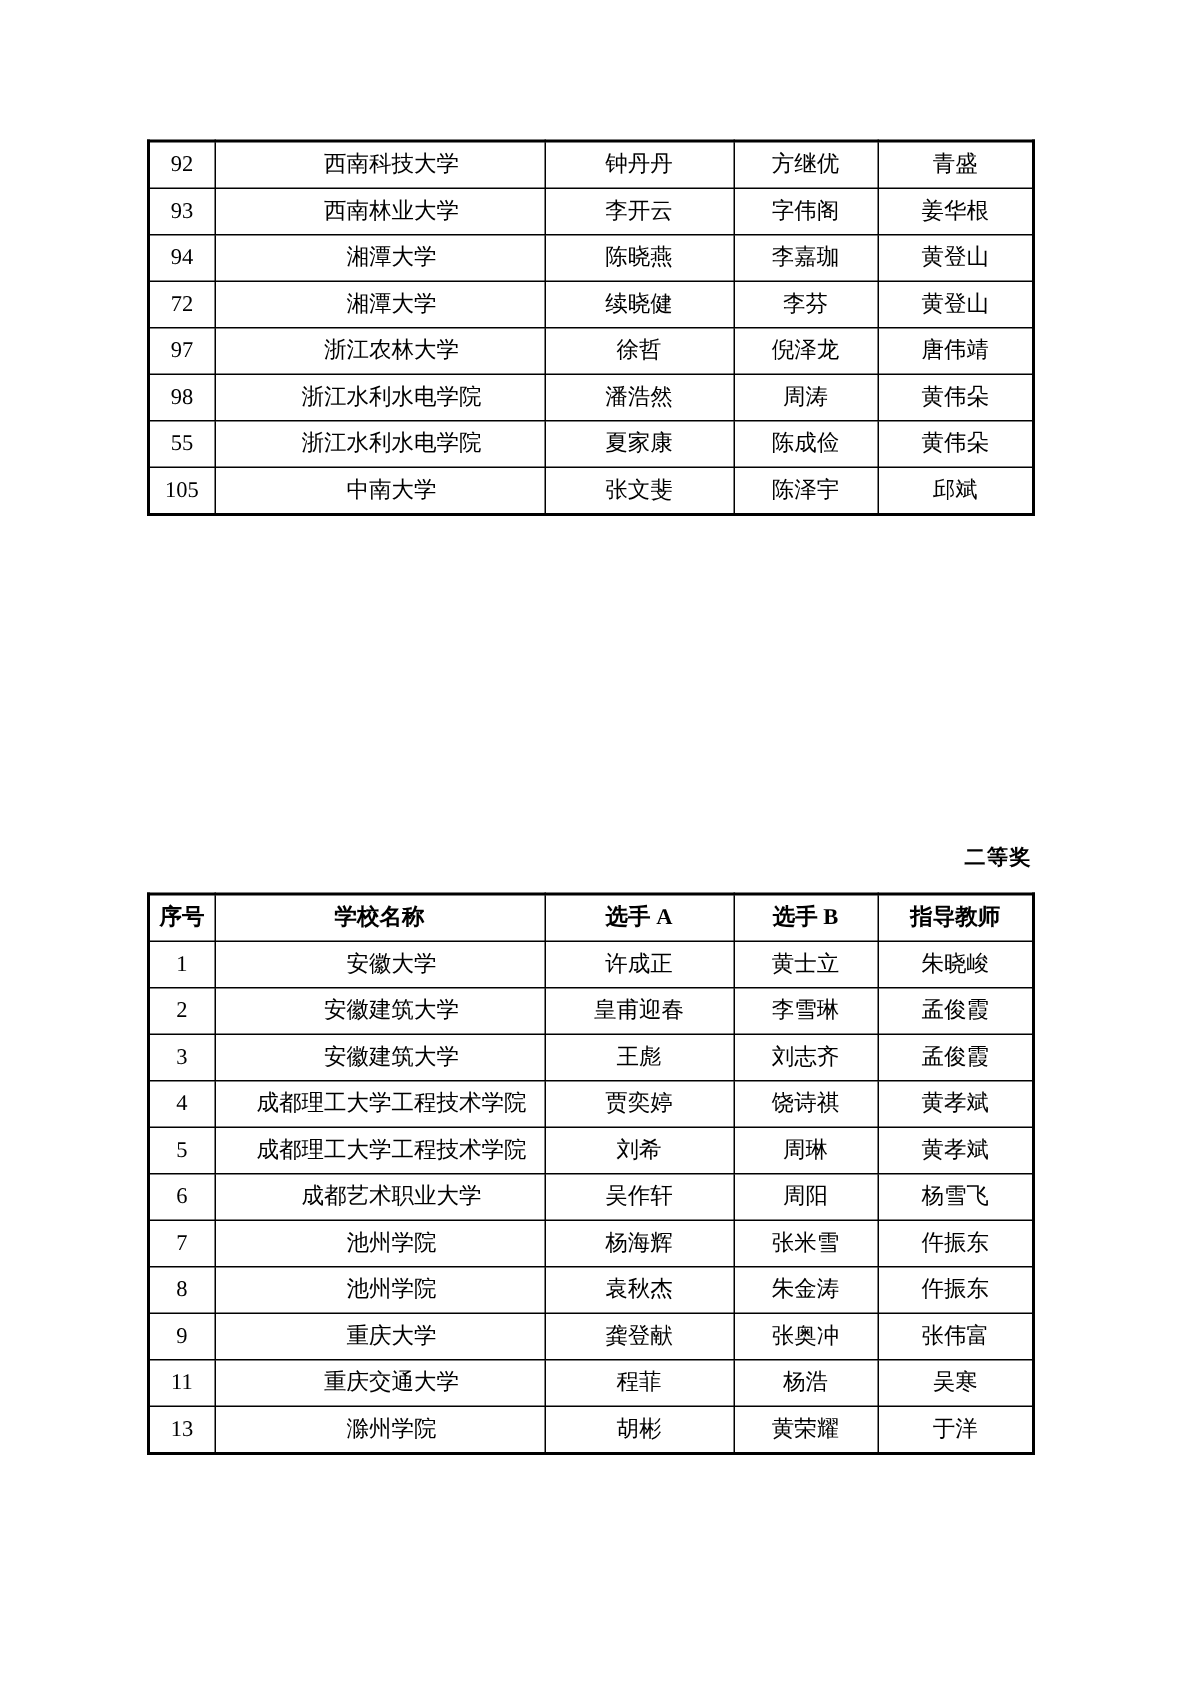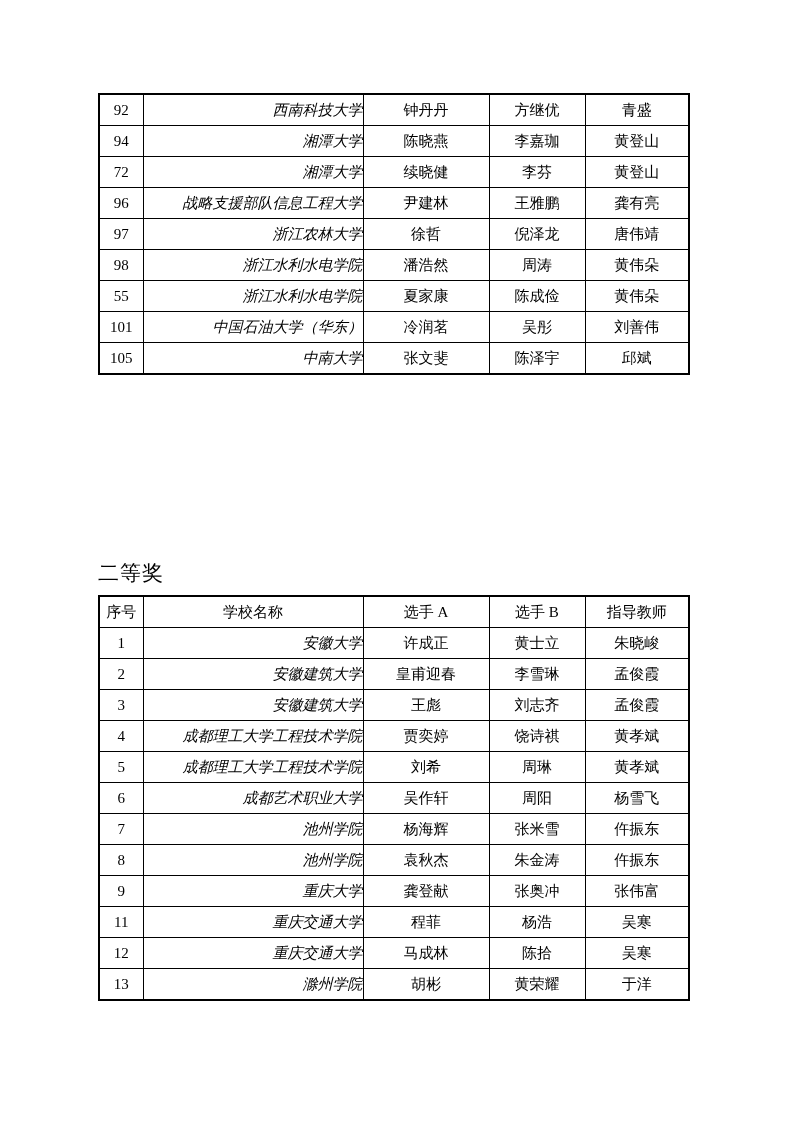--- a/index.html
+++ b/index.html
@@ -34,36 +34,35 @@
     height: 30px;
     font-size: 15px;
     line-height: 30px;
     text-align: center;
     vertical-align: middle;
     white-space: nowrap;
     overflow: hidden;
     padding: 0;
     font-weight: normal;
   }
-  .award-table th { font-weight: normal; text-align: center; }
+  .award-table th { font-weight: bold; text-align: center; }
   .award-table td:nth-child(2) {
-    text-align: right;
+    text-align: center;
     padding-left: 16px;
-    font-style: italic;
   }
   .section-title {
     position: absolute;
     top: 560px;
     left: 98px;
     width: 590px;
     height: 26px;
     line-height: 26px;
-    text-align: left;
-    font-size: 21px;
-    font-weight: normal;
+    text-align: right;
+    font-size: 14px;
+    font-weight: bold;
     letter-spacing: 1px;
   }
 </style>
 </head>
 <body>
 
 <div class="page">
 
   <table class="award-table" id="table1">
     <colgroup>
@@ -75,67 +74,60 @@
     </colgroup>
     <tbody>
         <tr>
           <td>92</td>
           <td>西南科技大学</td>
           <td>钟丹丹</td>
           <td>方继优</td>
           <td>青盛</td>
         </tr>
         <tr>
+          <td>93</td>
+          <td>西南林业大学</td>
+          <td>李开云</td>
+          <td>字伟阁</td>
+          <td>姜华根</td>
+        </tr>
+        <tr>
           <td>94</td>
           <td>湘潭大学</td>
           <td>陈晓燕</td>
           <td>李嘉珈</td>
           <td>黄登山</td>
         </tr>
         <tr>
           <td>72</td>
           <td>湘潭大学</td>
           <td>续晓健</td>
           <td>李芬</td>
           <td>黄登山</td>
         </tr>
         <tr>
-          <td>96</td>
-          <td>战略支援部队信息工程大学</td>
-          <td>尹建林</td>
-          <td>王雅鹏</td>
-          <td>龚有亮</td>
-        </tr>
-        <tr>
           <td>97</td>
           <td>浙江农林大学</td>
           <td>徐哲</td>
           <td>倪泽龙</td>
           <td>唐伟靖</td>
         </tr>
         <tr>
           <td>98</td>
           <td>浙江水利水电学院</td>
           <td>潘浩然</td>
           <td>周涛</td>
           <td>黄伟朵</td>
         </tr>
         <tr>
           <td>55</td>
           <td>浙江水利水电学院</td>
           <td>夏家康</td>
           <td>陈成俭</td>
           <td>黄伟朵</td>
-        </tr>
-        <tr>
-          <td>101</td>
-          <td>中国石油大学（华东）</td>
-          <td>冷润茗</td>
-          <td>吴彤</td>
-          <td>刘善伟</td>
         </tr>
         <tr>
           <td>105</td>
           <td>中南大学</td>
           <td>张文斐</td>
           <td>陈泽宇</td>
           <td>邱斌</td>
         </tr>
       </tbody>
   </table>
@@ -224,27 +216,20 @@
           <td>张伟富</td>
         </tr>
         <tr>
           <td>11</td>
           <td>重庆交通大学</td>
           <td>程菲</td>
           <td>杨浩</td>
           <td>吴寒</td>
         </tr>
         <tr>
-          <td>12</td>
-          <td>重庆交通大学</td>
-          <td>马成林</td>
-          <td>陈拾</td>
-          <td>吴寒</td>
-        </tr>
-        <tr>
           <td>13</td>
           <td>滁州学院</td>
           <td>胡彬</td>
           <td>黄荣耀</td>
           <td>于洋</td>
         </tr>
       </tbody>
   </table>
 
 </div>

